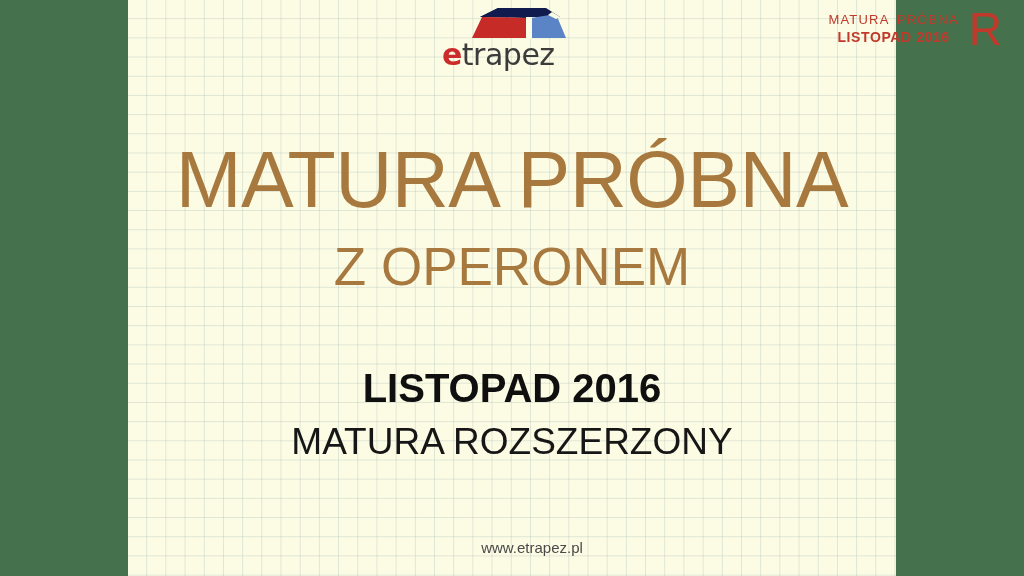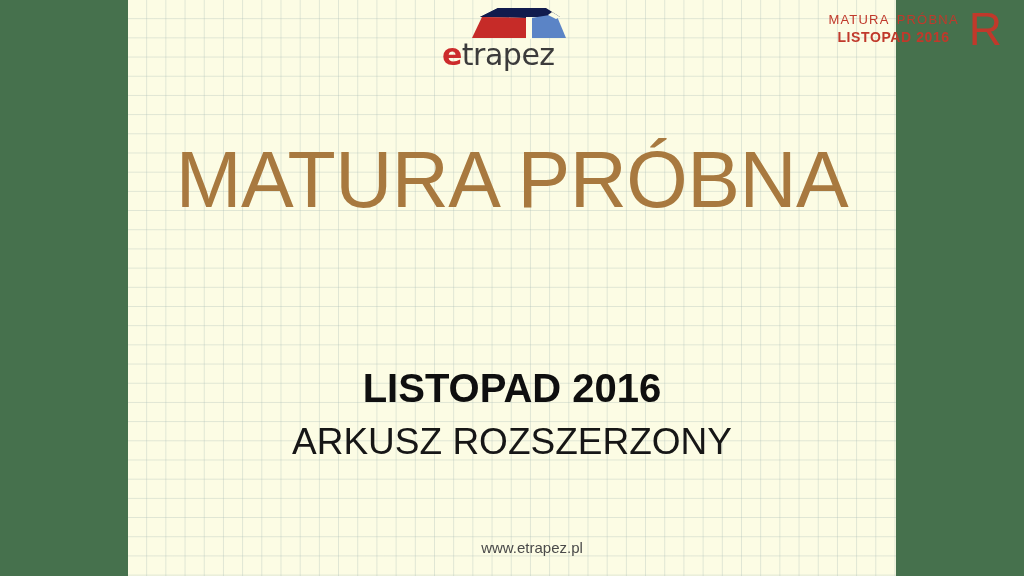--- a/index.html
+++ b/index.html
@@ -231,18 +231,19 @@
         <span id="stamp-line1">MATURA PRÓBNA</span>
         <span id="stamp-line2">LISTOPAD 2016</span>
       </div>
       <span id="stamp-letter">R</span>
     </div>
 
   </div>
 
   <div id="main">
     <div id="title-main">MATURA PRÓBNA</div>
+    <div id="title-sub">Z OPERONEM</div>
     <div id="date-line">LISTOPAD 2016</div>
-    <div id="sheet-line">ARKUSZ ROZSZERZONY</div>
+    <div id="sheet-line">MATURA ROZSZERZONY</div>
     <div id="footer-url">www.etrapez.pl</div>
   </div>
 
 </div>
 
 </body></html>

